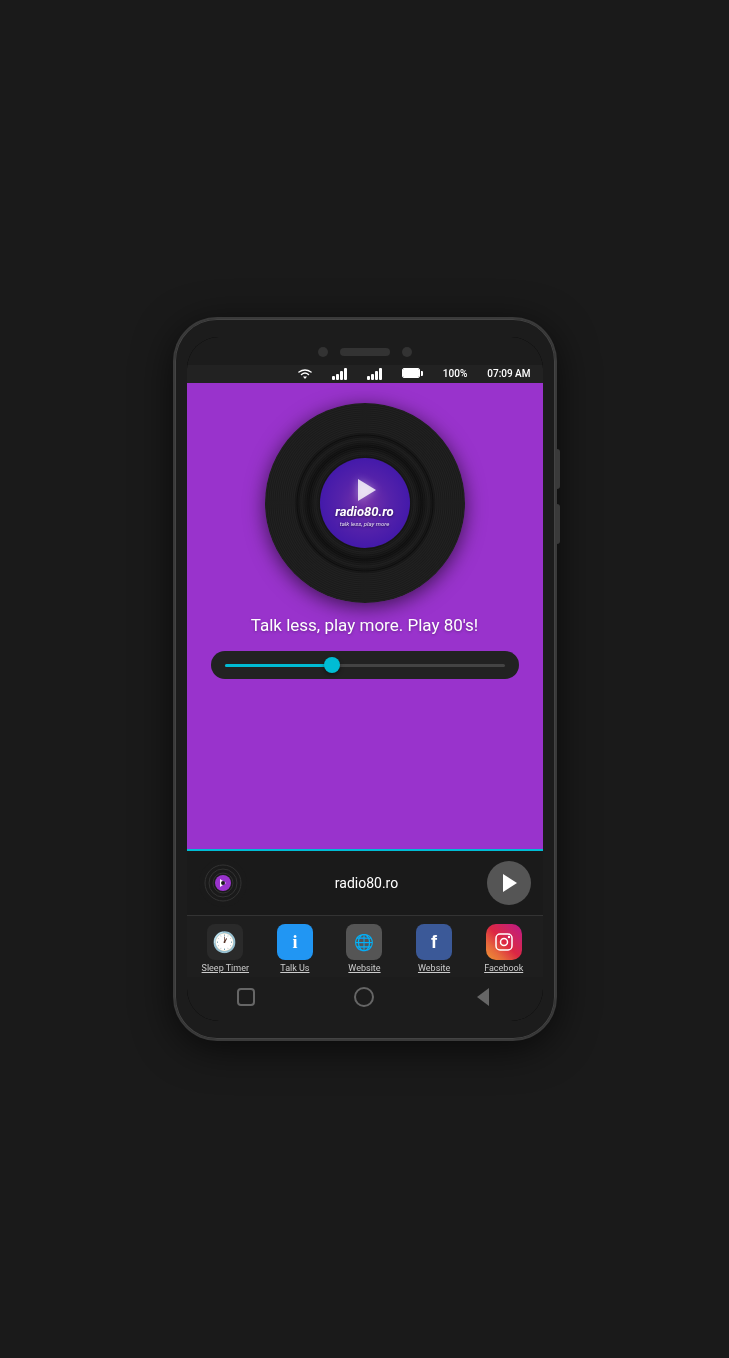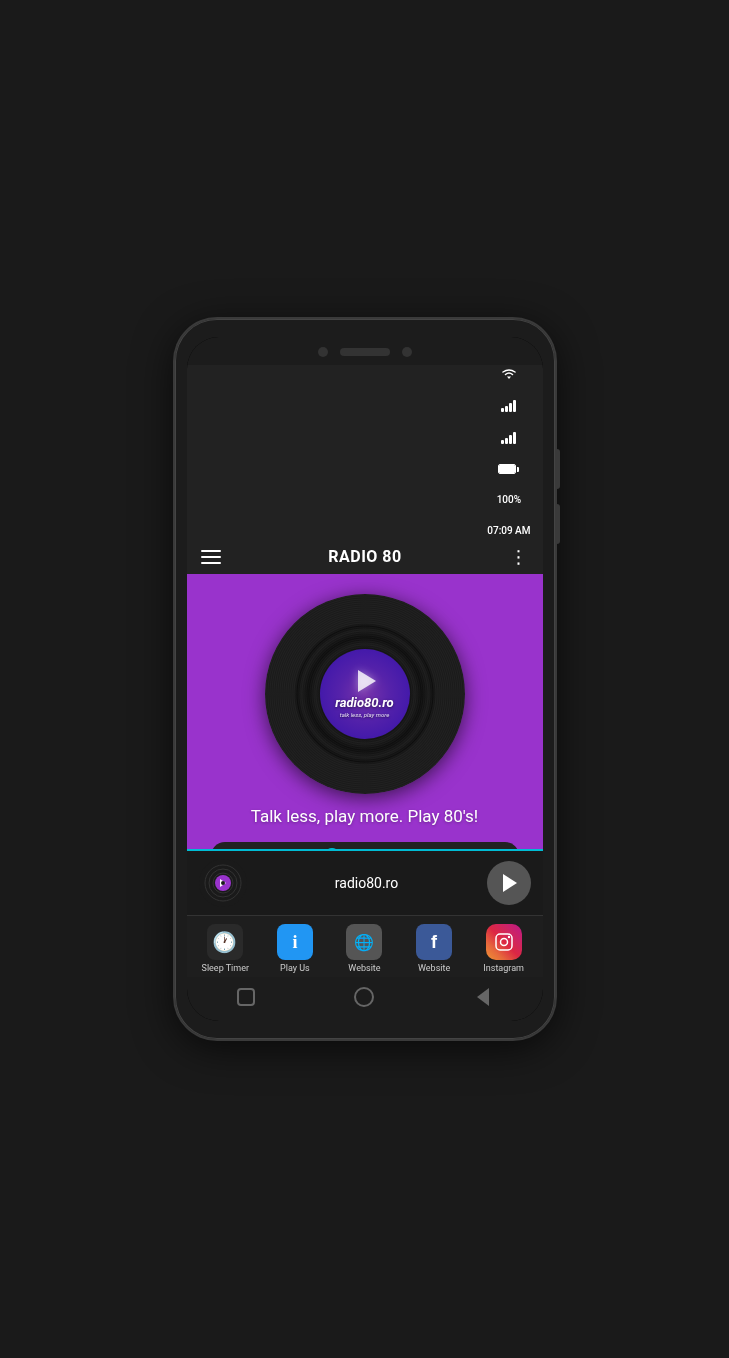--- a/index.html
+++ b/index.html
@@ -89,23 +89,22 @@
       display: flex;
       justify-content: flex-end;
       align-items: center;
       padding: 3px 12px;
       gap: 6px;
       flex-shrink: 0;
     }
 
     .status-icons {
       display: flex;
-      align-items: center;
+      align-items: flex-start;
       gap: 20px;
-      flex-direction: column;
     }
 
     .status-text {
       color: #fff;
       font-size: 10px;
       font-weight: 500;
     }
 
     
     .signal-bars {
@@ -426,20 +425,21 @@
       align-items: center;
       justify-content: center;
       font-size: 18px;
     }
 
     .nav-label {
       color: #ccc;
       font-size: 9px;
       text-align: left;
       white-space: nowrap;
+      text-decoration: underline;
     }
 
     
     .bottom-bezel {
       background: #1c1c1c;
       padding: 8px 0 12px;
       display: flex;
       justify-content: space-around;
       align-items: center;
       flex-shrink: 0;
@@ -548,29 +548,20 @@
           <div class="battery-body">
             <div class="battery-fill"></div>
           </div>
           <div class="battery-tip"></div>
         </div>
         <span class="status-text">100%</span>
         <span class="status-text">07:09 AM</span>
       </div>
     </div>
 
-    <div class="app-bar">
-      <div class="hamburger-icon">
-        <span></span>
-        <span></span>
-        <span></span>
-      </div>
-      <span class="app-title">RADIO 80</span>
-      <div class="more-icon">⋮</div>
-    </div>
 
     <div class="main-content">
 
       <div class="vinyl-container">
         <div class="vinyl-outer">
           <div class="vinyl-label">
             <div class="vinyl-play-triangle"></div>
             <div class="logo-text-container">
               <div class="logo-main">radio80.ro</div>
               <div class="logo-tagline">talk less, play more</div>
@@ -612,42 +603,42 @@
 
     <div class="bottom-nav">
 
       <div class="nav-item">
         <div class="nav-icon-circle icon-sleep">🕐</div>
         <span class="nav-label">Sleep Timer</span>
       </div>
 
       <div class="nav-item">
         <div class="nav-icon-circle icon-info" style="font-family: serif; font-size: 18px; color: white; background: #2196F3; border-radius: 8px; width: 36px; height: 36px; display: flex; align-items: center; justify-content: center; font-weight: bold;">i</div>
-        <span class="nav-label">Play Us</span>
+        <span class="nav-label">Talk Us</span>
       </div>
 
       <div class="nav-item">
         <div class="nav-icon-circle icon-web">🌐</div>
         <span class="nav-label">Website</span>
       </div>
 
       <div class="nav-item">
         <div class="nav-icon-circle icon-fb" style="font-family: Arial; font-size: 18px; color: white; background: #3b5998; border-radius: 8px; width: 36px; height: 36px; display: flex; align-items: center; justify-content: center; font-weight: bold;">f</div>
         <span class="nav-label">Website</span>
       </div>
 
       <div class="nav-item">
         <div class="nav-icon-circle icon-ig" style="font-size: 18px; width: 36px; height: 36px; border-radius: 10px; display: flex; align-items: center; justify-content: center;">
           <svg width="20" height="20" viewBox="0 0 20 20" fill="white">
             <rect x="2" y="2" width="16" height="16" rx="4" fill="none" stroke="white" stroke-width="1.5"></rect>
             <circle cx="10" cy="10" r="3.5" fill="none" stroke="white" stroke-width="1.5"></circle>
             <circle cx="15" cy="5" r="1.2" fill="white"></circle>
           </svg>
         </div>
-        <span class="nav-label">Instagram</span>
+        <span class="nav-label">Facebook</span>
       </div>
 
     </div>
 
     <div class="bottom-bezel">
       <div class="nav-btn">
         <div class="nav-btn-square"></div>
       </div>
       <div class="nav-btn">
         <div class="nav-btn-circle"></div>

